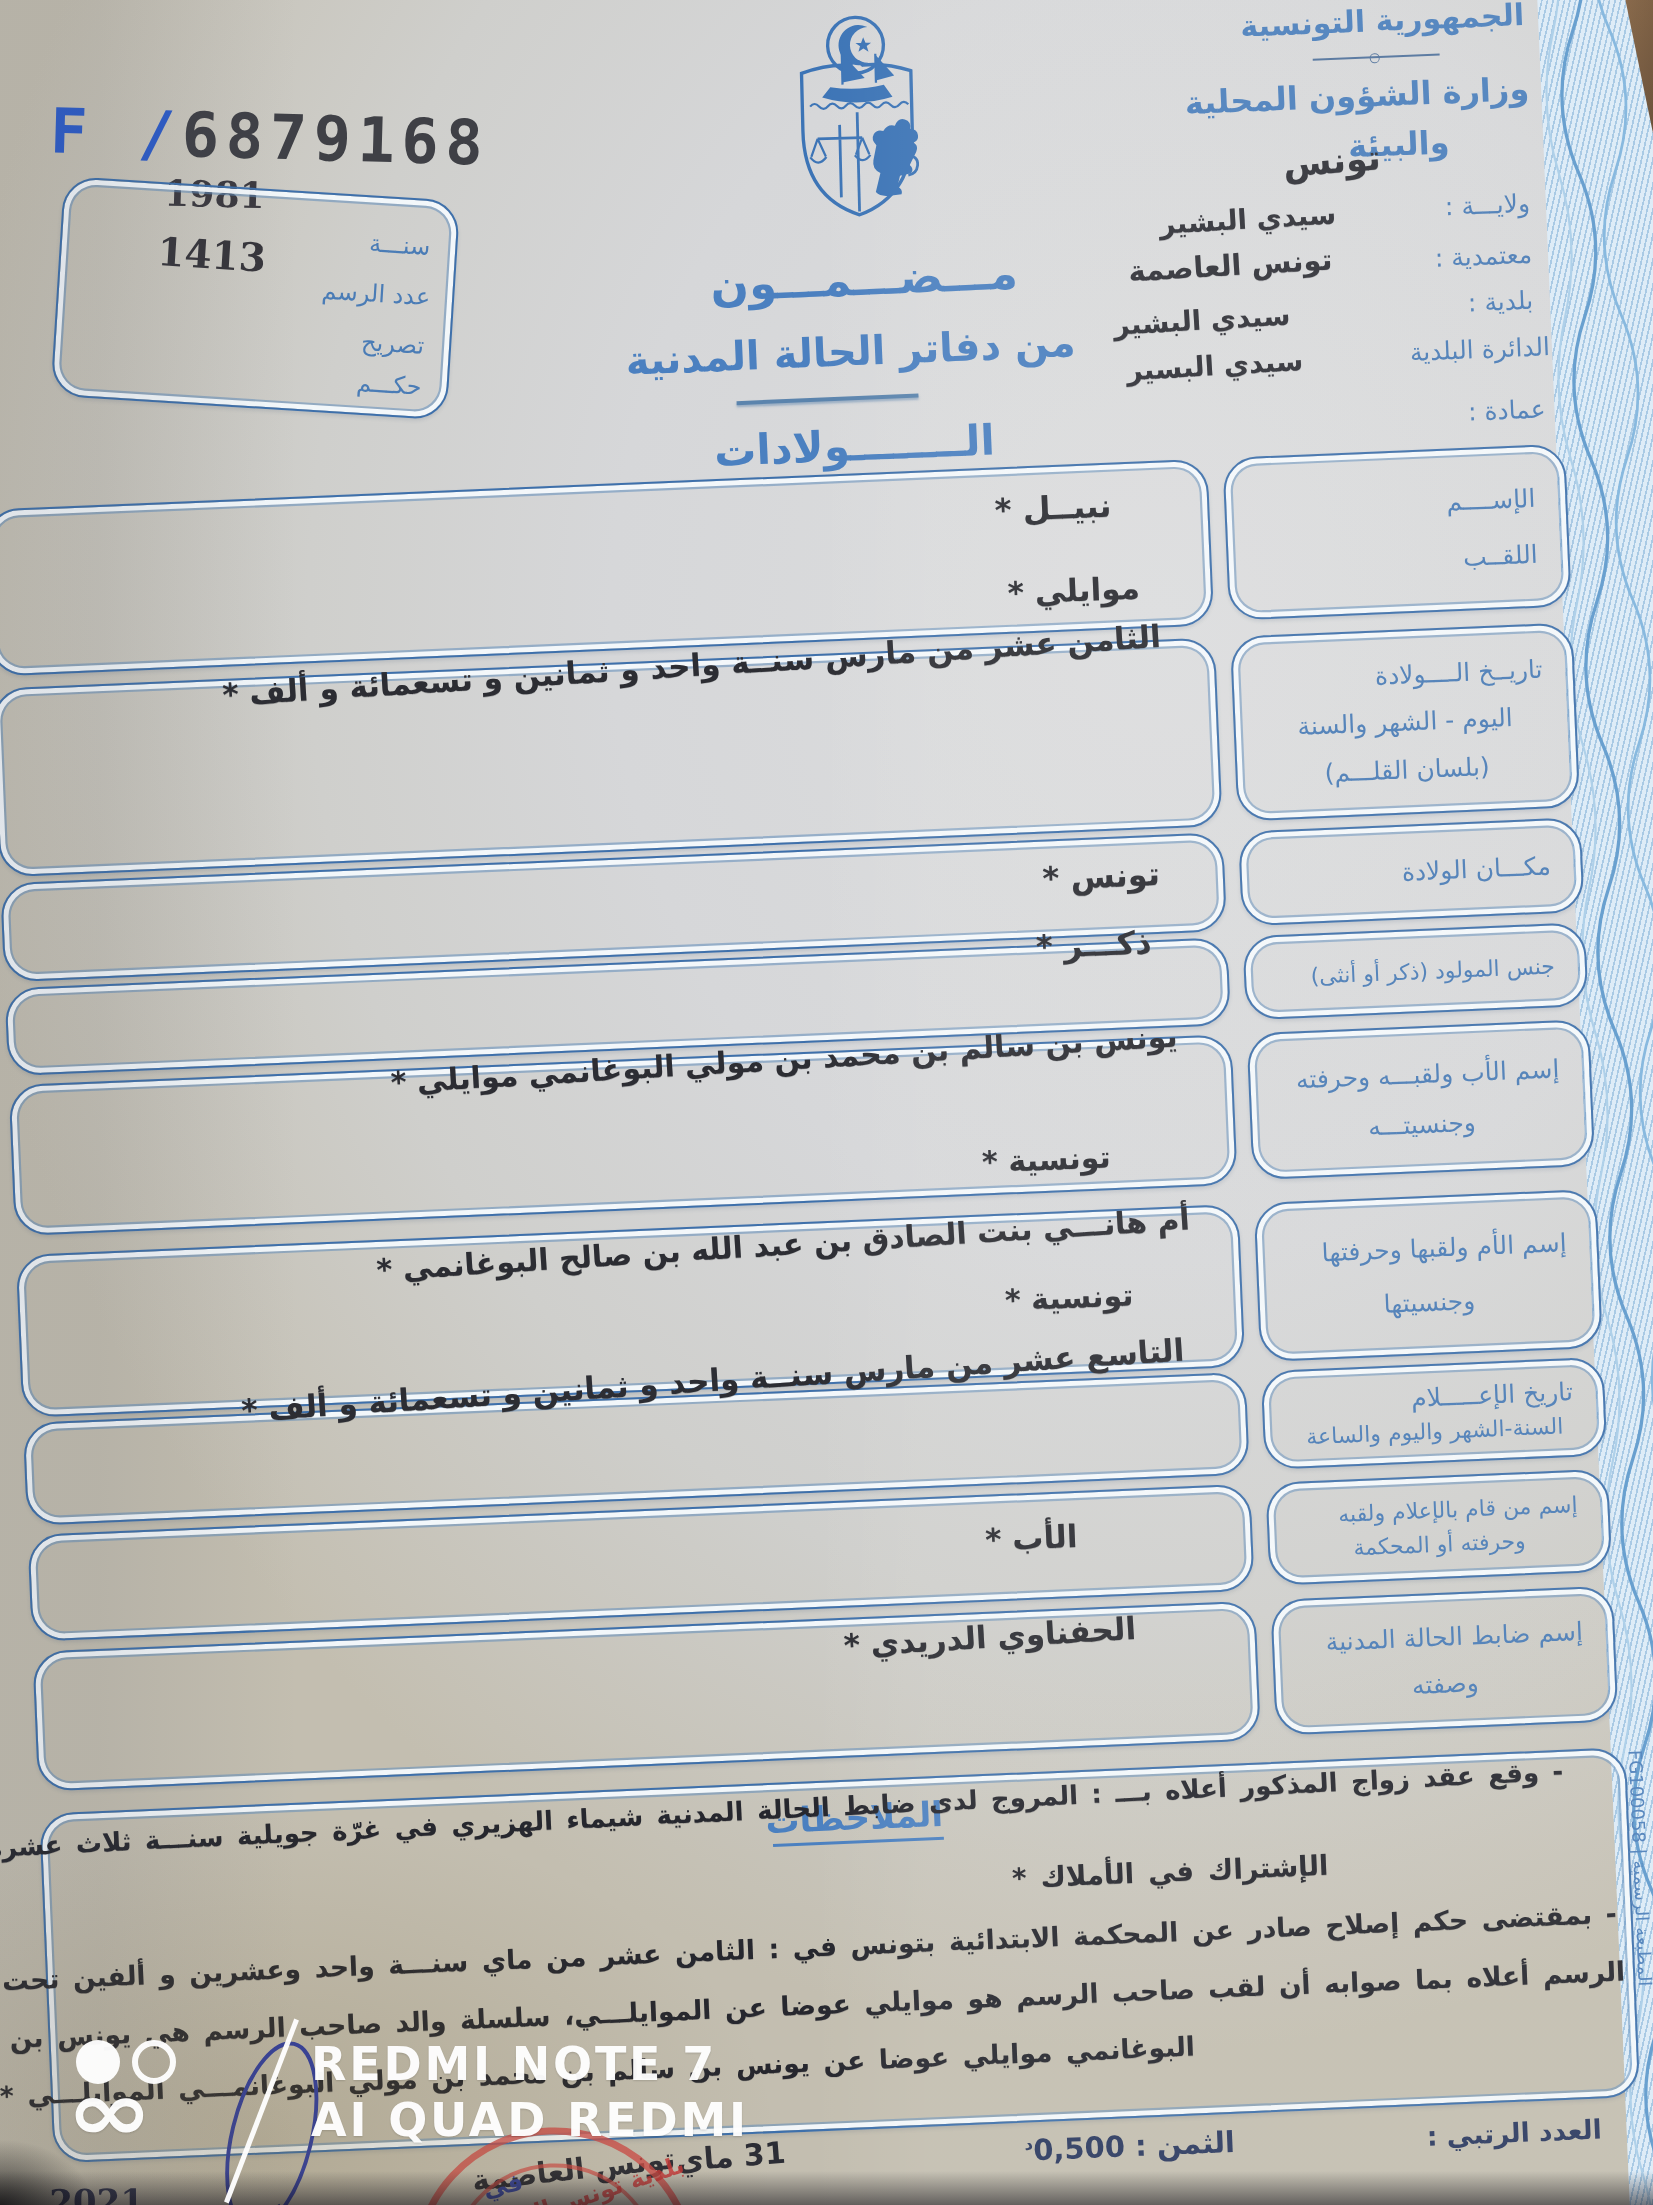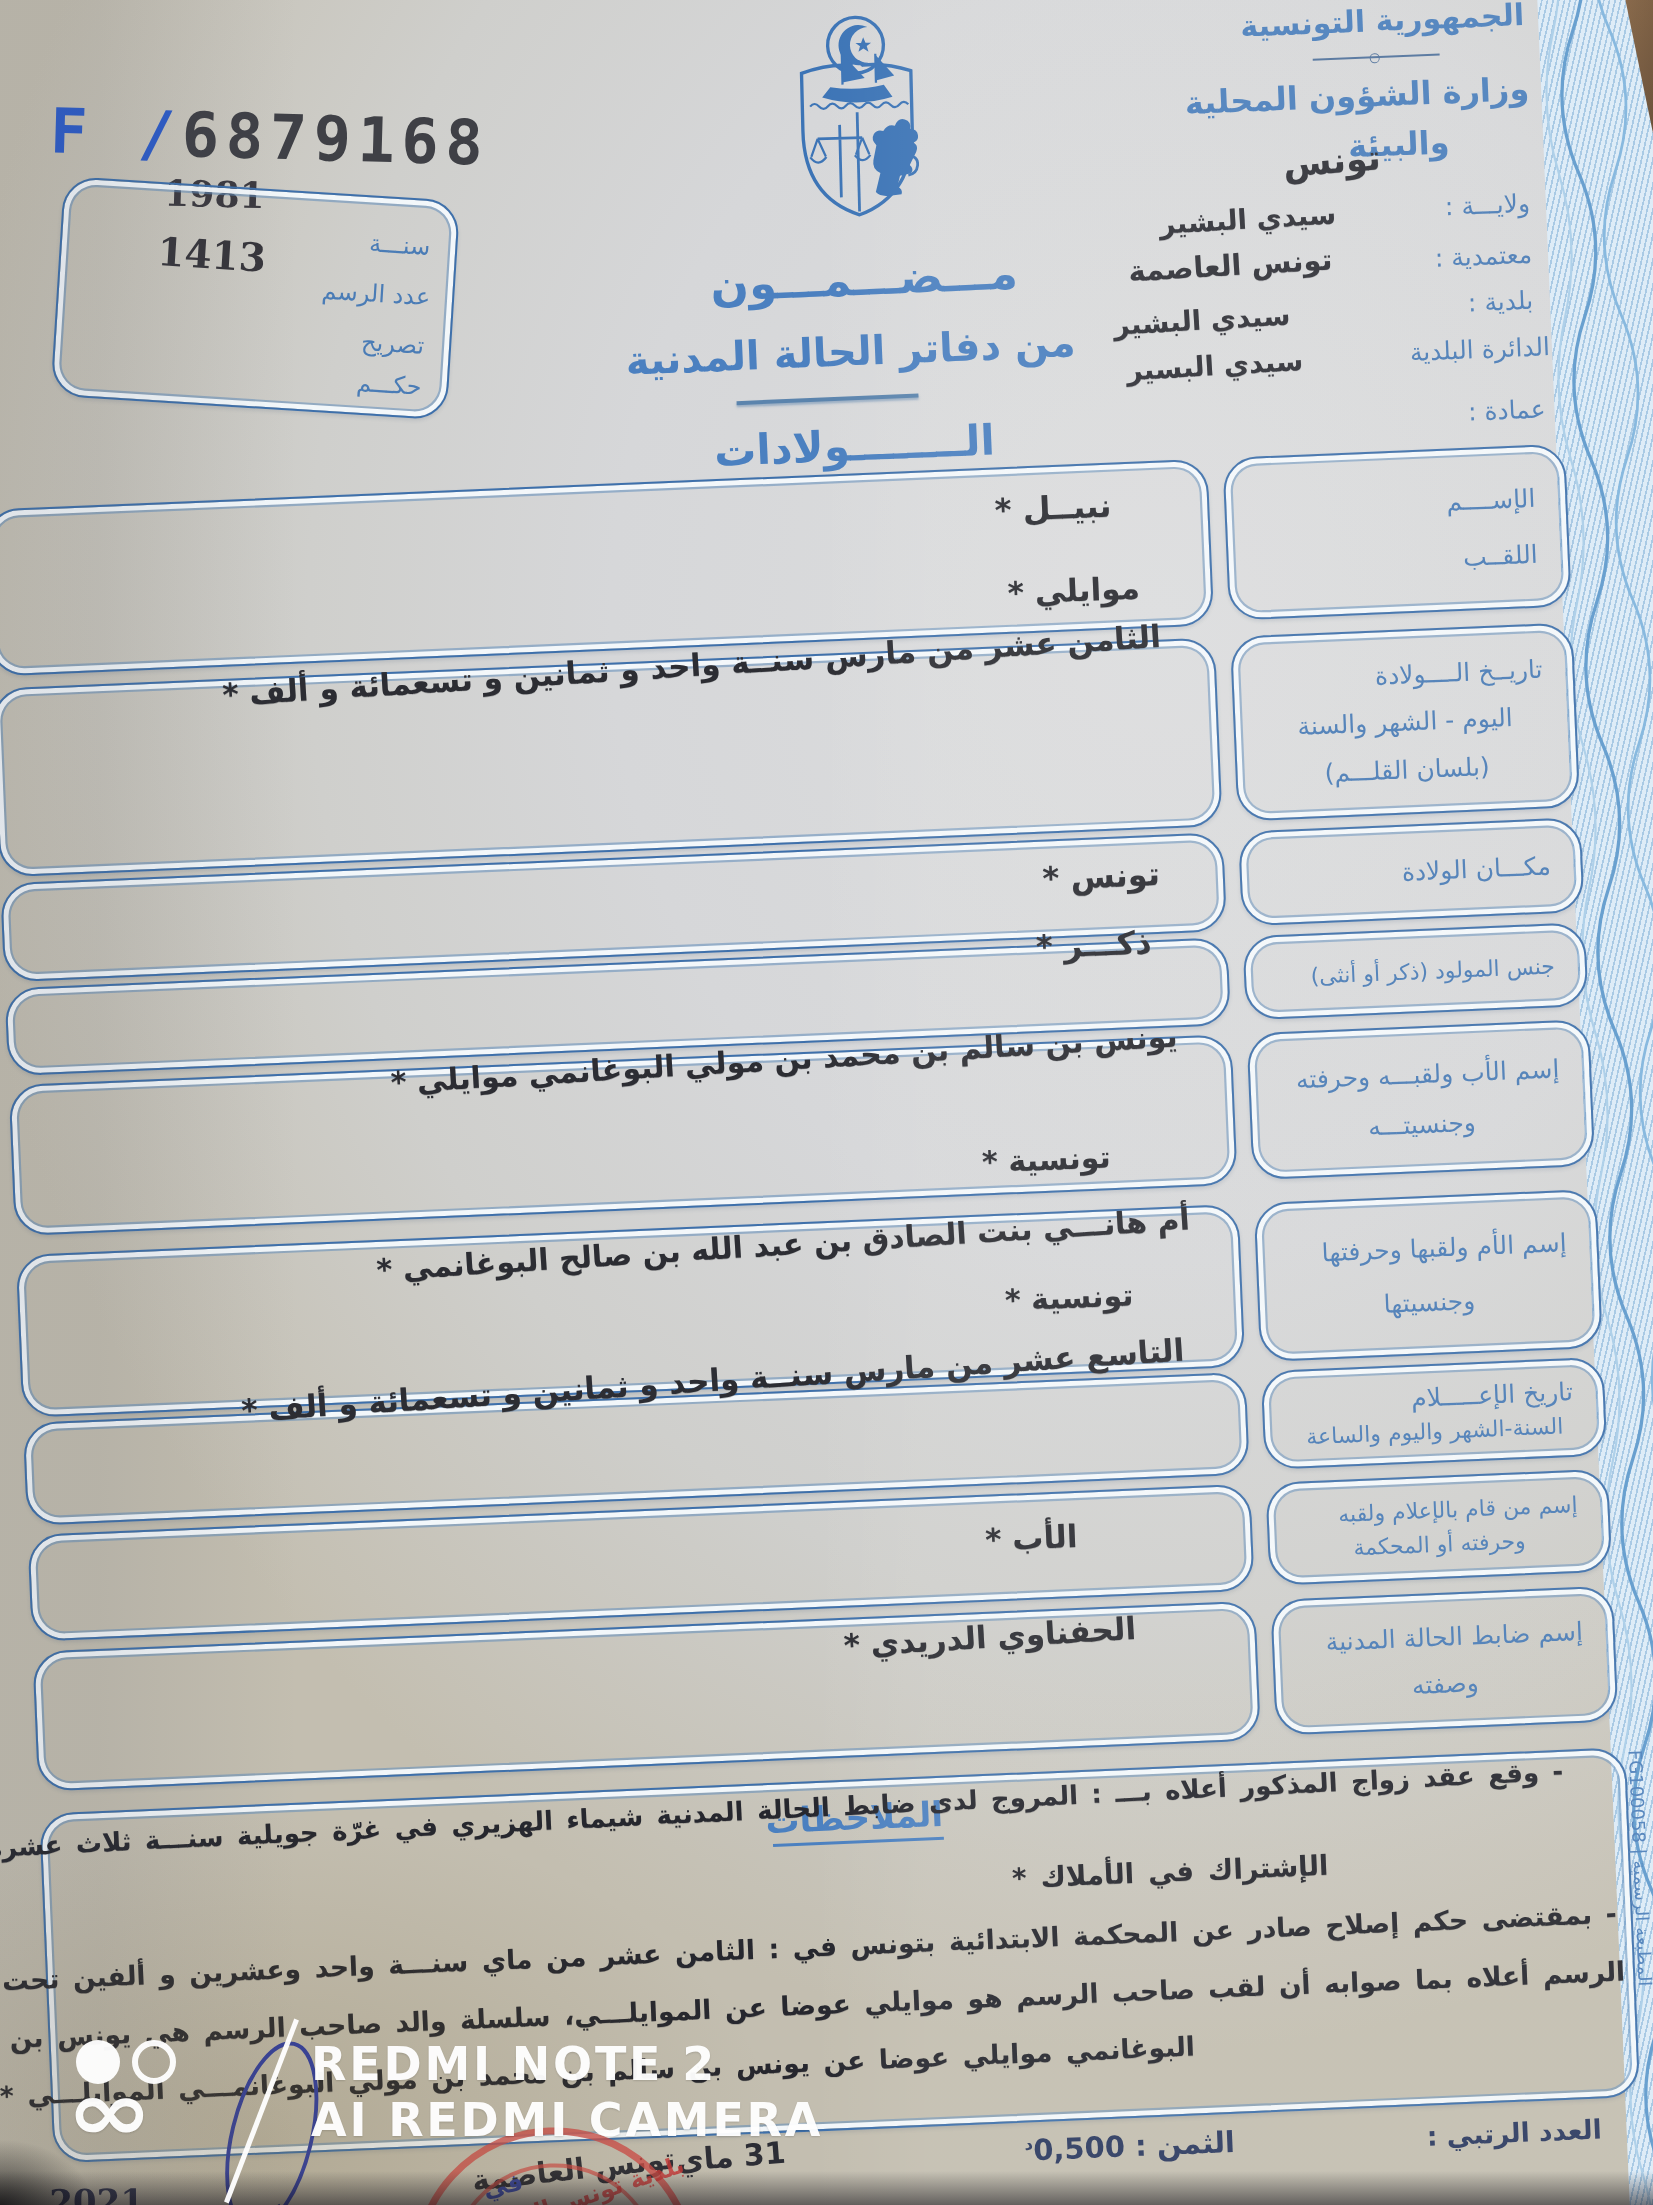--- a/index.html
+++ b/index.html
@@ -210,17 +210,17 @@
         radial-gradient(827px 524px at 16% 97%, rgba(122,103,58,.24), rgba(122,103,58,0) 62%),
         linear-gradient(90deg, rgba(0,0,0,0) 0 49%, rgba(255,255,248,.07) 56% 100%);"></div>
   <div class="abs" style="left:0;right:0;bottom:0;height:34px;background:linear-gradient(0deg, rgba(18,16,22,.55), rgba(18,16,22,0));"></div>
   <div class="abs" style="left:0;bottom:0;width:94px;height:66px;background:radial-gradient(at 0% 100%, rgba(8,8,10,.7), rgba(8,8,10,0) 70%);"></div>
 
   <div class="wm" style="left:0;top:0;width:100%;height:100%;pointer-events:none;">
     <div style="position:absolute;left:76px;top:2040px;width:44px;height:44px;border-radius:50%;background:#fff;"></div>
     <div style="position:absolute;left:132px;top:2040px;width:44px;height:44px;border-radius:50%;border:6.6px solid #fff;box-sizing:border-box;"></div>
     <div style="position:absolute;left:66px;top:2063px;font-size:83px;font-weight:bold;transform:scaleX(1.25);transform-origin:left;">∞</div>
     <div style="position:absolute;left:259px;top:2013px;width:5px;height:196px;background:#fff;transform:rotate(21deg);"></div>
-    <div style="position:absolute;left:311px;top:2037px;font-size:46px;letter-spacing:2.8px;">REDMI NOTE 2</div>
-    <div style="position:absolute;left:311px;top:2093px;font-size:46px;letter-spacing:2.8px;">AI REDMI CAMERA</div>
+    <div style="position:absolute;left:311px;top:2037px;font-size:46px;letter-spacing:2.8px;">REDMI NOTE 7</div>
+    <div style="position:absolute;left:311px;top:2093px;font-size:46px;letter-spacing:2.8px;">AI QUAD REDMI</div>
   </div>
 </div>
 
 
 </body></html>

